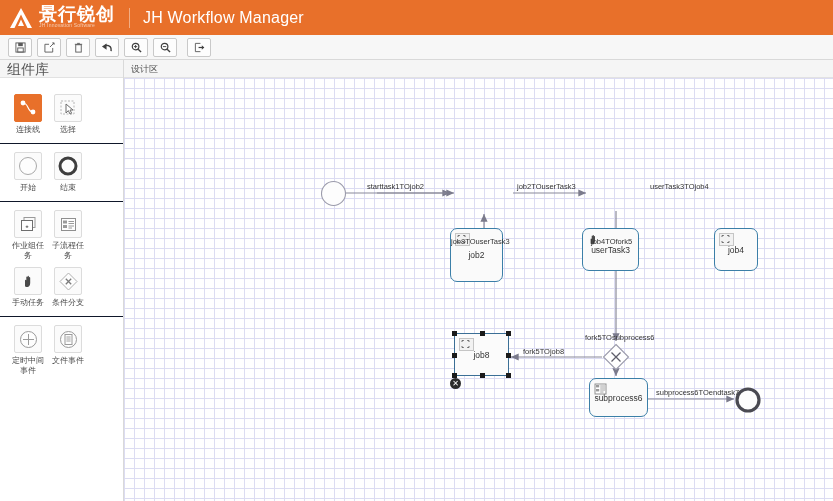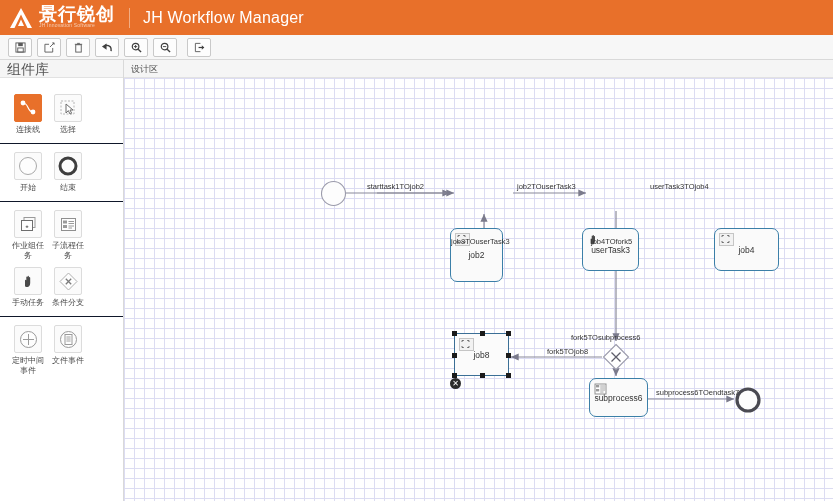--- a/index.html
+++ b/index.html
@@ -390,21 +390,21 @@
 
       <div class="node" style="left:458px; top:150px; width:57px; height:43px;">
         <span class="node-icon plain">
           <svg width="13" height="13" viewBox="0 0 13 13">
             <path d="M3.6 10.5 L3.6 6.2 C3.6 5.4 4.7 5.4 4.7 6.2 L4.7 3.2 C4.7 2.4 5.8 2.4 5.8 3.2 L5.8 2.6 C5.8 1.8 6.9 1.8 6.9 2.6 L6.9 3.4 C6.9 2.8 8 2.8 8 3.6 L8 8.2 C8 10.2 6.9 11.3 5.8 11.3 C4.6 11.3 3.6 11 3.6 10.5 Z" fill="#4a4a4a"></path>
           </svg>
         </span>
         <span class="node-label">userTask3</span>
       </div>
 
-      <div class="node" style="left:590px; top:150px; width:65px; height:43px;">
+      <div class="node" style="left:590px; top:150px; width:44px; height:43px;">
         <span class="node-icon">
           <svg width="11" height="10" viewBox="0 0 11 10">
             <path d="M2 3 L2 1.5 L3.8 1.5 M9 3 L9 1.5 L7.2 1.5 M2 7 L2 8.5 L3.8 8.5 M9 7 L9 8.5 L7.2 8.5" stroke="#6d6d6d" stroke-width="1" fill="none"></path>
           </svg>
         </span>
         <span class="node-label">job4</span>
       </div>
 
       <div class="node selected" style="left:330px; top:255px; width:55px; height:43px;">
         <span class="node-icon">
@@ -447,20 +447,20 @@
         <svg width="28" height="28" viewBox="0 0 28 28">
           <circle cx="14" cy="14" r="11" fill="#fdfdfd" stroke="#4a4a52" stroke-width="3.2"></circle>
         </svg>
       </div>
 
       <span class="edge-label" style="left:243px; top:104px;">starttask1TOjob2</span>
       <span class="edge-label" style="left:393px; top:104px;">job2TOuserTask3</span>
       <span class="edge-label" style="left:526px; top:104px;">userTask3TOjob4</span>
       <span class="edge-label" style="left:327px; top:159px;">job8TOuserTask3</span>
       <span class="edge-label" style="left:467px; top:159px;">job4TOfork5</span>
-      <span class="edge-label" style="left:399px; top:269px;margin-left:24px;">fork5TOjob8</span>
-      <span class="edge-label" style="left:447px; top:255px;">fork5TOsubprocess6</span>
+      <span class="edge-label" style="left:399px; top:269px;">fork5TOjob8</span>
+      <span class="edge-label" style="left:461px; top:255px;">fork5TOsubprocess6</span>
       <span class="edge-label" style="left:532px; top:310px;">subprocess6TOendtask7</span>
 
     </div>
   </div>
 
 </div>
 
 </body></html>

